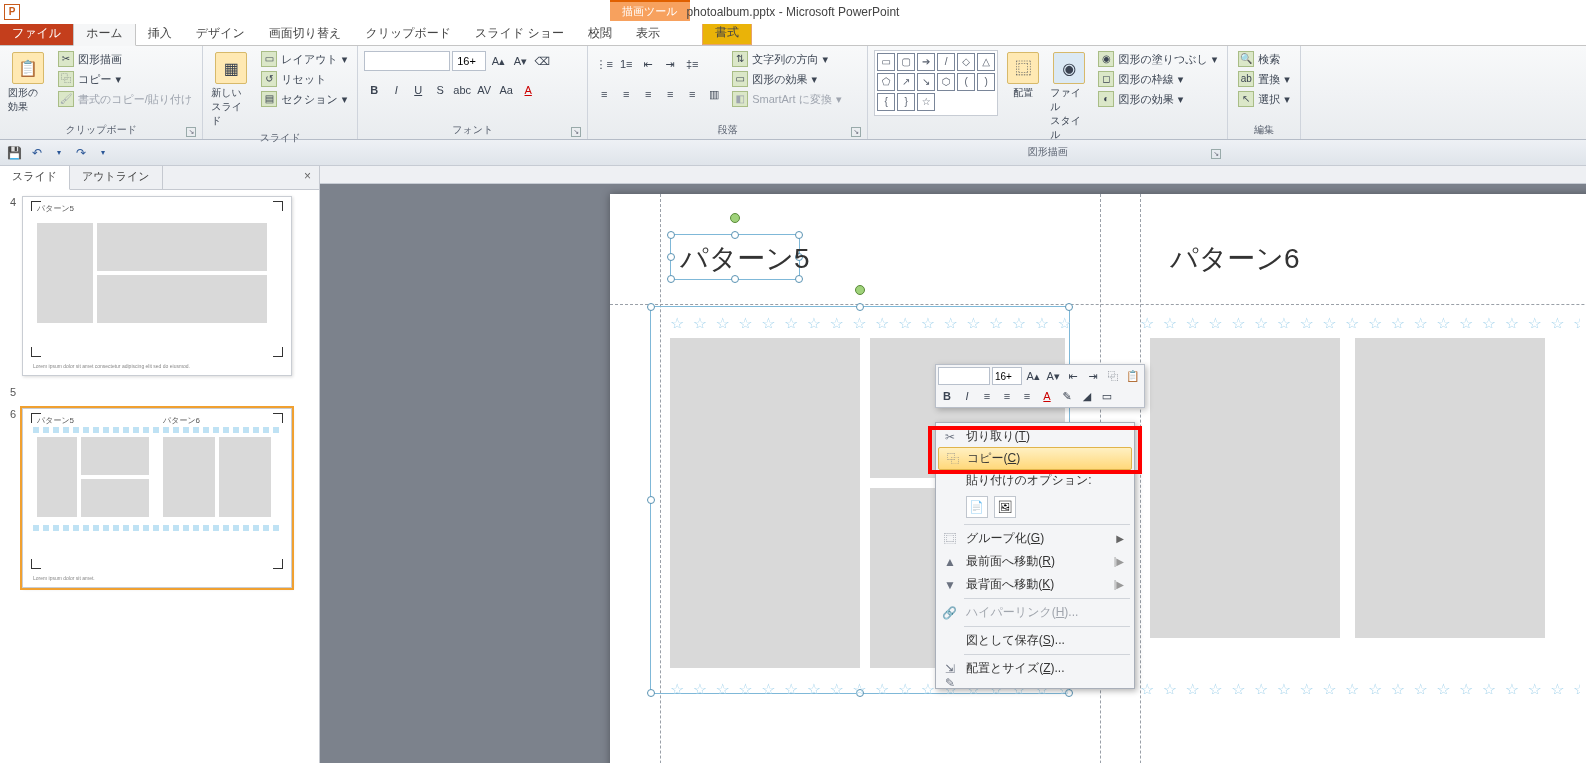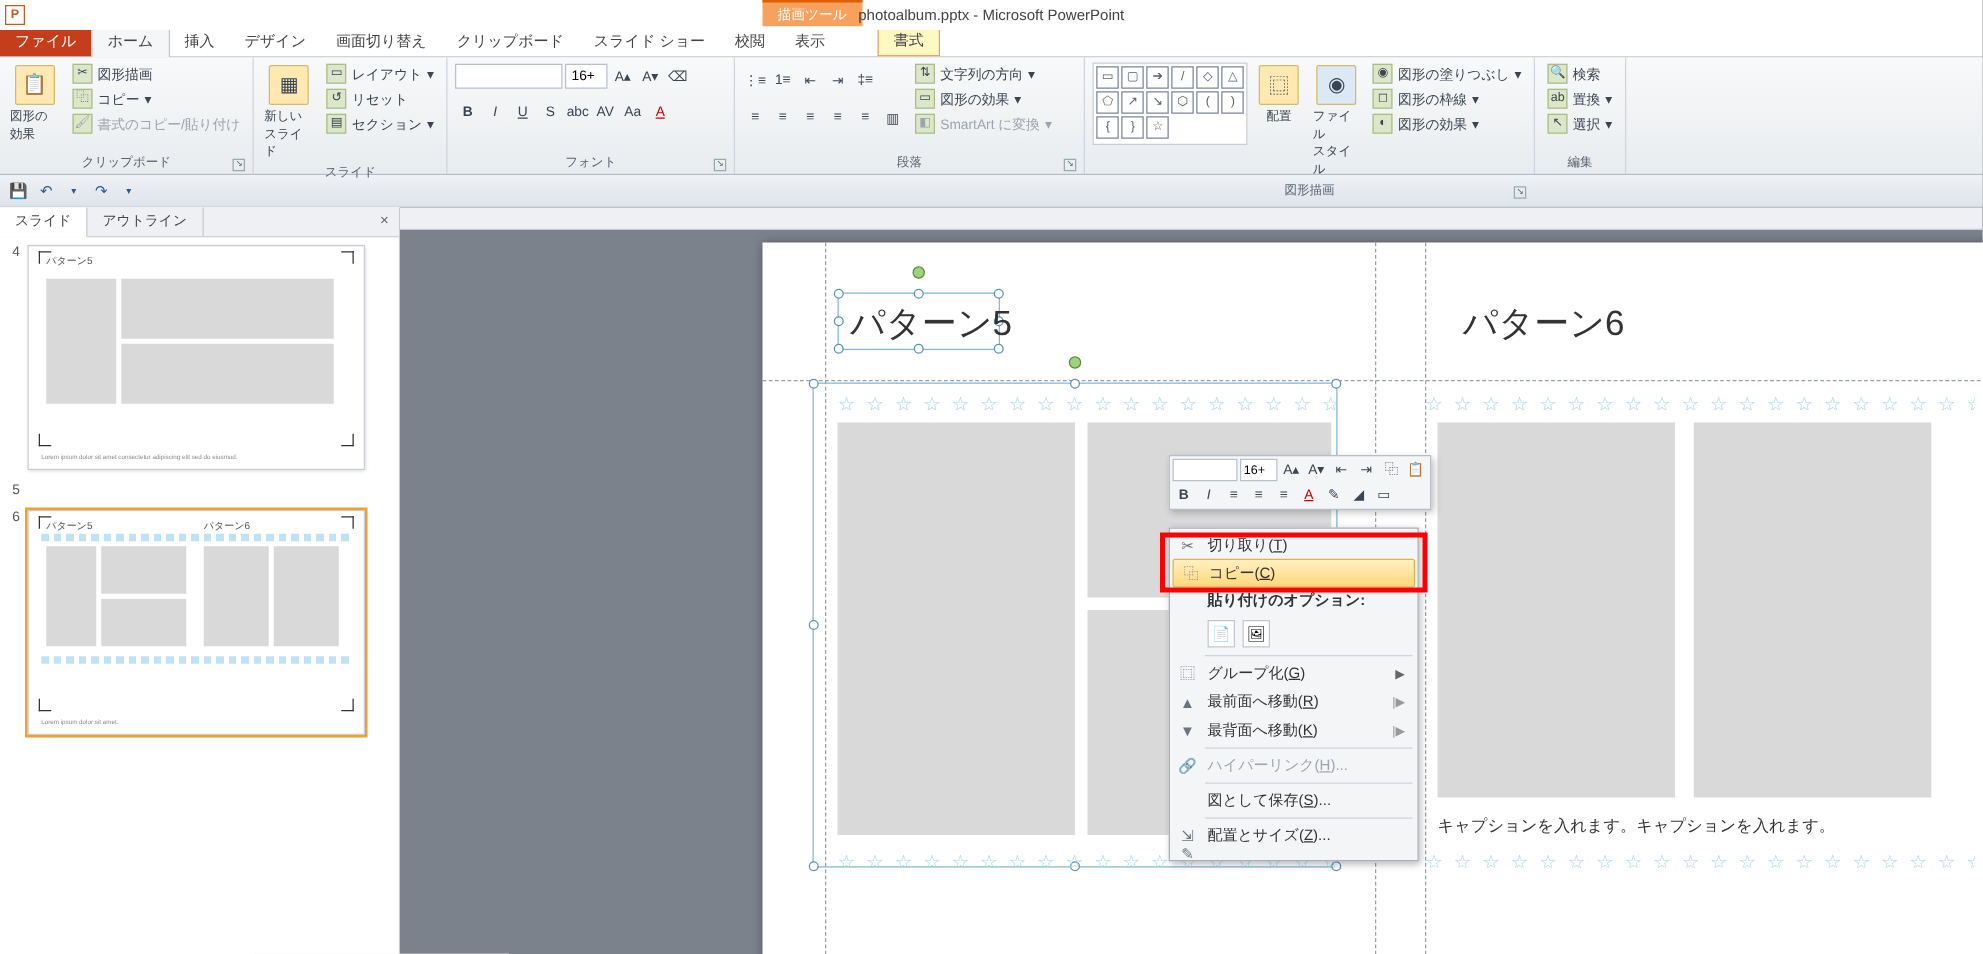--- a/index.html
+++ b/index.html
@@ -9,21 +9,21 @@
 .titlebar { height:24px; background:#fff; display:flex; align-items:center; position:relative; }
 .pp-icon { width:16px; height:16px; margin:0 4px; border:1px solid #c85a19; color:#c85a19; font-weight:bold; font-size:10px; text-align:center; line-height:14px; }
 .titlebar .tool-tab { position:absolute; left:610px; top:0; background:#f7a15e; color:#fff; padding:2px 12px; font-size:11px; border-top:2px solid #e06000; }
 .titlebar .doc-title { position:absolute; left:50%; transform:translateX(-50%); font-size:12px; color:#444; }
 
 
 .ribbon-tabs { height:22px; display:flex; align-items:flex-end; background:#fff; border-bottom:1px solid #c5c5c5; }
 .ribbon-tabs .tab { padding:3px 12px; font-size:12px; color:#444; cursor:pointer; }
 .ribbon-tabs .tab.file { background:#c43e1c; color:#fff; }
 .ribbon-tabs .tab.active { background:#f5f6f7; border:1px solid #c5c5c5; border-bottom:1px solid #f5f6f7; margin-bottom:-1px; }
-.ribbon-tabs .tab.format { background:#fef9c3; border:1px solid #e8a36b; border-top:none; margin-left:0; }
+.ribbon-tabs .tab.format { background:#eab308; border:1px solid #e8a36b; border-top:none; margin-left:0; }
 
 
 .ribbon { height:94px; background:linear-gradient(#f8f9fa,#e9ecef); border-bottom:1px solid #b5bcc7; display:flex; }
 .group { border-right:1px solid #cfd4dc; padding:2px 6px 0 6px; display:flex; flex-direction:column; justify-content:space-between; }
 .group-body { display:flex; gap:4px; flex:1; align-items:flex-start; padding-top:2px;}
 .group-label { font-size:10px; color:#5a6270; text-align:center; padding:1px 0 2px 0; position:relative;}
 .group-label .dialog-l { position:absolute; right:0; bottom:2px; width:10px; height:10px; border:1px solid #9aa; font-size:7px; line-height:8px; color:#667;}
 .big-btn { display:flex; flex-direction:column; align-items:center; width:44px; font-size:10px; color:#3b4452; gap:2px; padding:2px;}
 .big-btn .ic { width:32px; height:32px; background:#ffe9b3; border:1px solid #d7b96a; border-radius:2px; display:flex; align-items:center; justify-content:center; font-size:16px;}
 .stack { display:flex; flex-direction:column; gap:2px; }
@@ -366,21 +366,20 @@
         <div class="star-row" style="left:60px; top:486px; width:400px;">☆ ☆ ☆ ☆ ☆ ☆ ☆ ☆ ☆ ☆ ☆ ☆ ☆ ☆ ☆ ☆ ☆ ☆ ☆ ☆ ☆ ☆ ☆ ☆ ☆ ☆ ☆</div>
         <div class="star-row" style="left:530px; top:120px; width:440px;">☆ ☆ ☆ ☆ ☆ ☆ ☆ ☆ ☆ ☆ ☆ ☆ ☆ ☆ ☆ ☆ ☆ ☆ ☆ ☆ ☆ ☆ ☆ ☆ ☆ ☆ ☆</div>
         <div class="star-row" style="left:530px; top:486px; width:440px;">☆ ☆ ☆ ☆ ☆ ☆ ☆ ☆ ☆ ☆ ☆ ☆ ☆ ☆ ☆ ☆ ☆ ☆ ☆ ☆ ☆ ☆ ☆ ☆ ☆ ☆ ☆</div>
 
         <div class="ph-big" style="left:60px; top:144px; width:190px; height:330px;"></div>
         <div class="ph-big" style="left:260px; top:144px; width:195px; height:140px;"></div>
         <div class="ph-big" style="left:260px; top:294px; width:195px; height:180px;"></div>
 
         <div class="ph-big" style="left:540px; top:144px; width:190px; height:300px;"></div>
         <div class="ph-big" style="left:745px; top:144px; width:190px; height:300px;"></div>
-        <div class="caption" style="left:540px; top:458px;">キャプションを入れます。キャプションを入れます。</div>
       </div>
     </div>
 
     <div class="mini-tb" style="left:615px; top:198px;">
       <div class="mrow">
         <input style="width: 52px;">
         <input style="width: 30px;" value="16+">
         <span class="mb">A▴</span>
         <span class="mb">A▾</span>
         <span class="mb">⇤</span>
@@ -404,21 +403,21 @@
     <div class="ctx" style="left:615px; top:256px;">
       <div class="item">
           <span class="cic">✂</span>
           <span>切り取り(<u>T</u>)</span>
         </div>
       <div class="item hover">
           <span class="cic">⿻</span>
           <span>コピー(<u>C</u>)</span>
         </div>
       <div class="item">
-          <span style="font-weight:bold;">貼り付けのオプション:</span>
+          <span style="font-weight:normal;">貼り付けのオプション:</span>
         </div>
       <div class="opts">
         <span>📄</span>
         <span>🖼</span>
       </div>
       <div class="sep"></div>
       <div class="item">
           <span class="cic">⿴</span>
           <span>グループ化(<u>G</u>)</span>
           <span class="arrow">▶</span>

